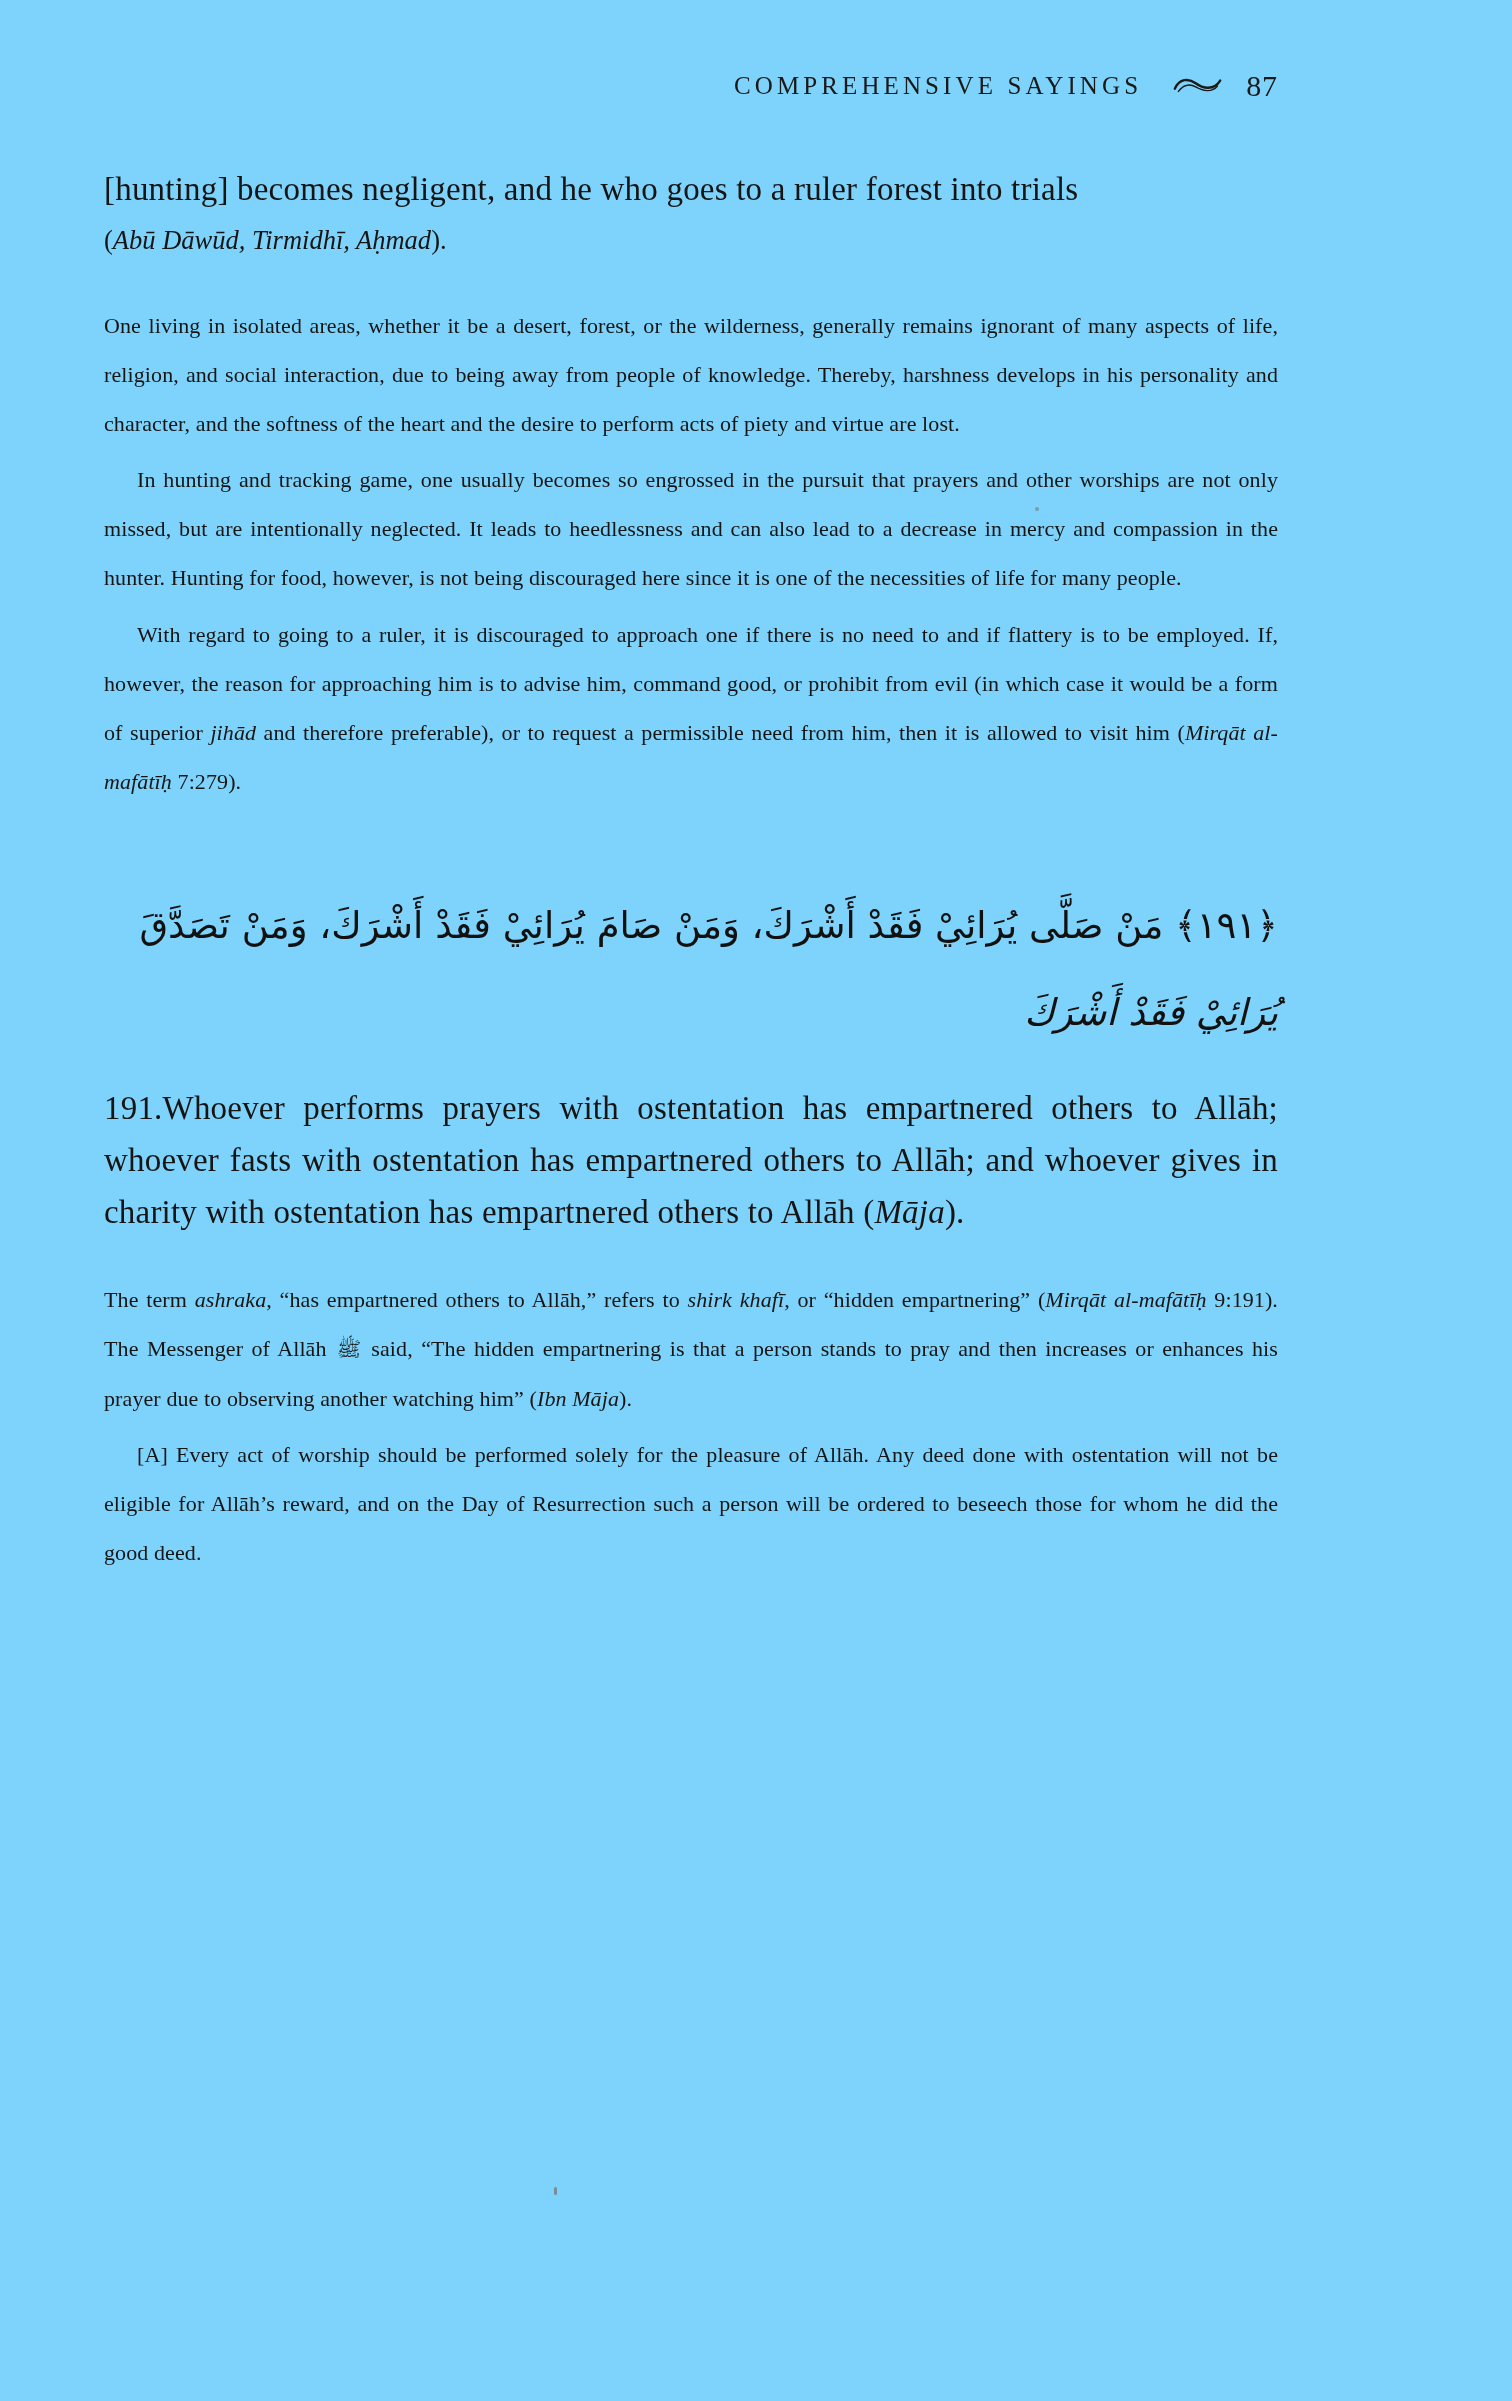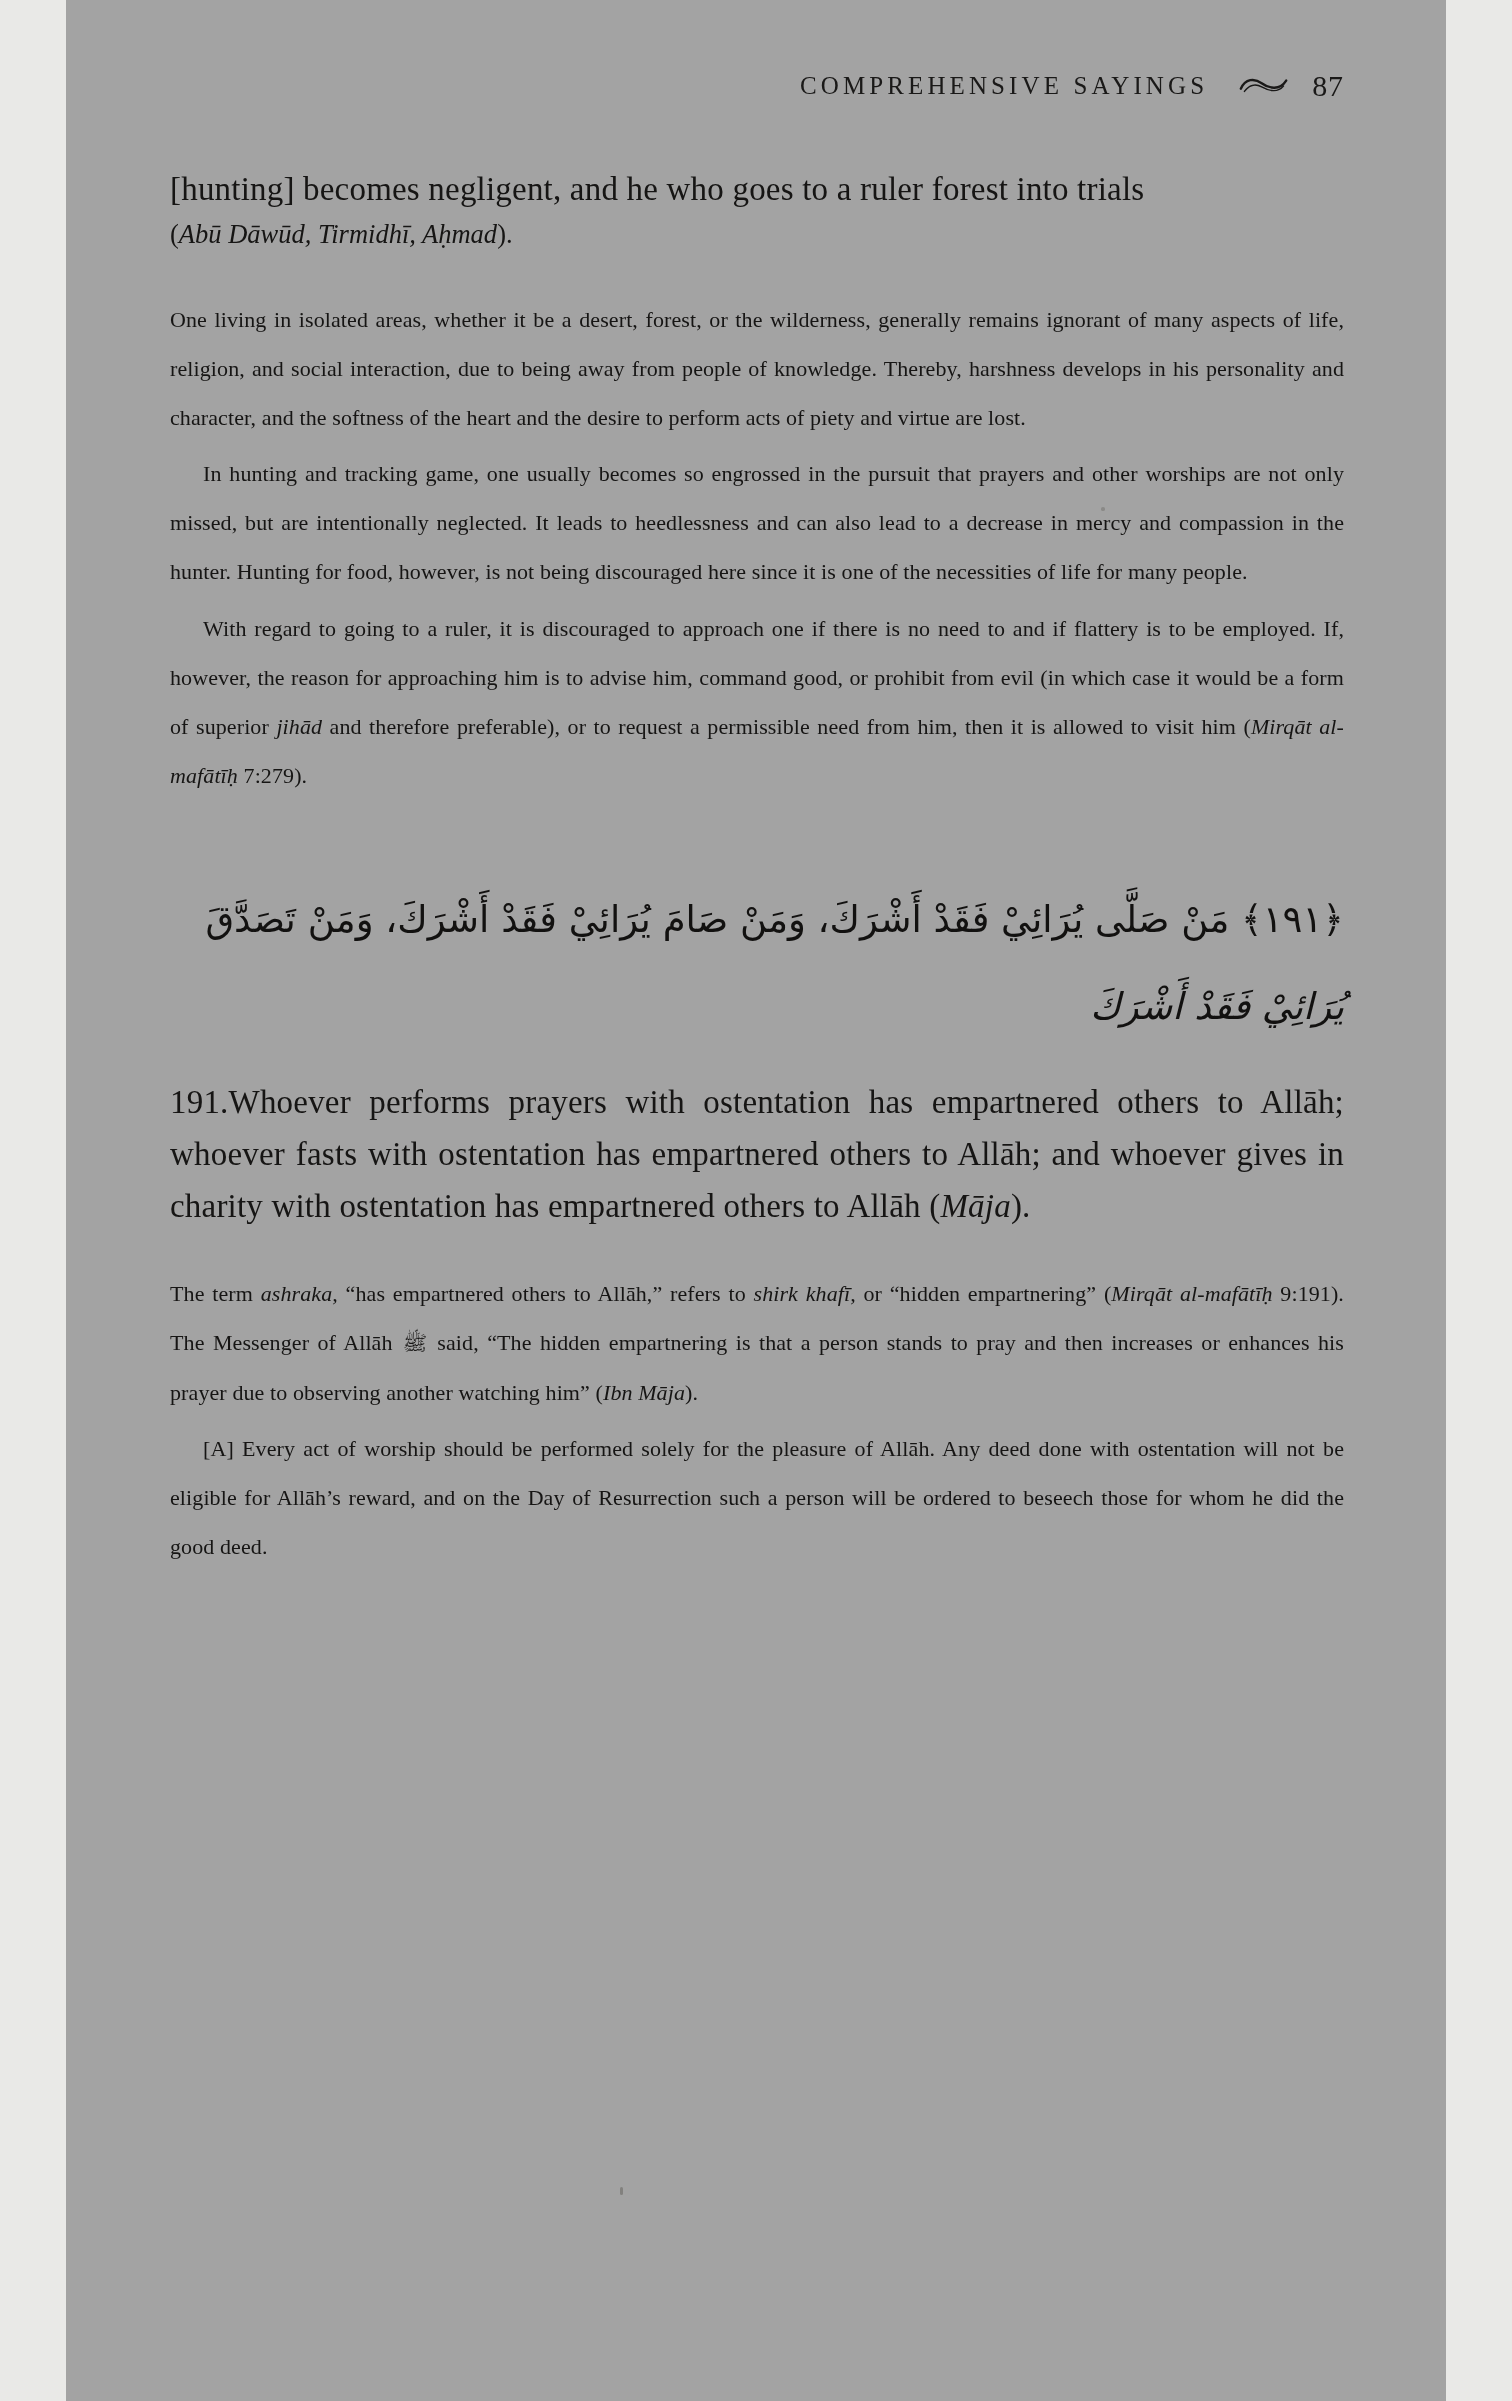--- a/index.html
+++ b/index.html
@@ -1,20 +1,20 @@
 <!DOCTYPE html>
 <html lang="en" style="font-size:14.6px"><head>
 <meta charset="utf-8">
 <style>
   html,body{margin:0;padding:0;background:#e9e9e7;}
   .page{
     position:relative;
-    width:1380px;height:2401px;
+    width:1512px;height:2401px;
     margin:0 auto;
-    background:#a3a3a3;
+    background:#7dd3fc;
     color:#161514;
     font-family:"Liberation Serif","DejaVu Serif",serif;
     overflow:hidden;
   }
   .content{position:absolute;left:104px;top:0;width:1174px;}
 
   
   .running-head{
     margin-top:71px;height:29px;
     display:flex;justify-content:flex-end;align-items:center;
@@ -25,21 +25,21 @@
     color:#1a1918;
   }
   .rh-ornament{display:inline-flex;align-items:center;margin:0 24px 0 31px;}
   .rh-page{font-size:30px;letter-spacing:0.9px;color:#1a1918;}
 
   
   .lead{
     margin-top:68px;
     font-size:33px;line-height:43px;letter-spacing:0.2px;
   }
-  .sources{margin-top:5px;font-size:26.5px;line-height:37px;}
+  .sources{margin-top:11px;font-size:26.5px;line-height:37px;}
 
   
   .body-p{
     margin:0;
     font-size:22px;line-height:49px;
     text-align:justify;
     letter-spacing:0.1px;
   }
   .p1{margin-top:42px;}
   .body-p + .body-p{margin-top:7.3px;}

